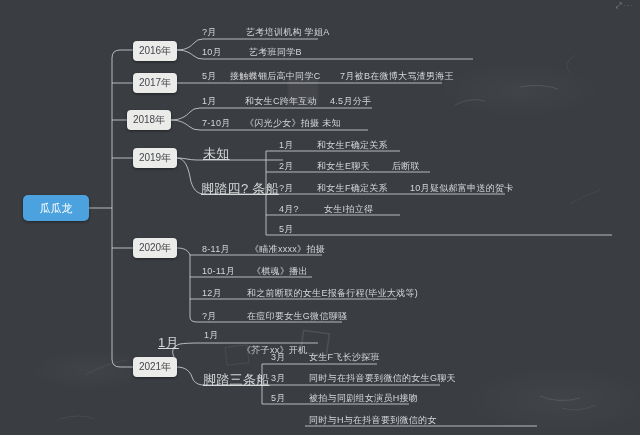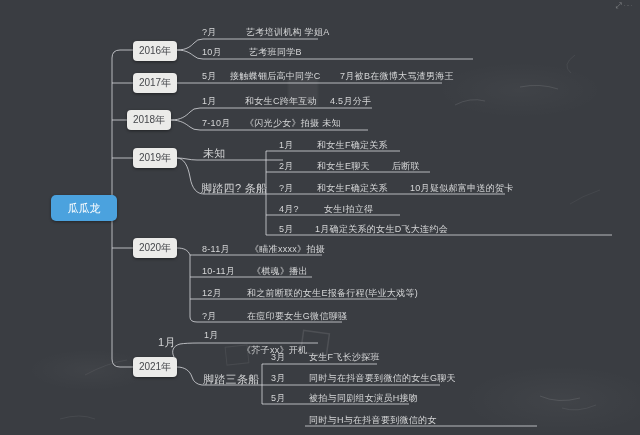--- a/index.html
+++ b/index.html
@@ -9,31 +9,30 @@
     background-image:
       radial-gradient(ellipse 120px 40px at 520px 90px, rgba(255,255,255,0.03), transparent 70%),
       radial-gradient(ellipse 90px 30px at 90px 370px, rgba(255,255,255,0.03), transparent 70%),
       radial-gradient(ellipse 140px 50px at 560px 400px, rgba(255,255,255,0.035), transparent 70%);
     font-family:"Liberation Sans", sans-serif;
   }
   svg.lines{position:absolute;left:0;top:0;}
   svg.lines path{fill:none;stroke:rgba(219,221,224,0.78);stroke-width:1;}
   svg.lines g.chalk path, svg.lines g.chalk rect{stroke:rgba(255,255,255,0.10);}
   .cell{position:absolute;font-size:9px;line-height:11px;color:#d6d7d8;white-space:nowrap;letter-spacing:0.3px;}
-  .blabel{position:absolute;font-size:11px;line-height:11px;color:#d6d7d8;white-space:nowrap;letter-spacing:0.3px;}
+  .blabel{position:absolute;font-size:13px;line-height:11px;color:#d6d7d8;white-space:nowrap;letter-spacing:0.3px;text-decoration:underline;}
   .year{
     position:absolute;width:44px;height:20px;background:#ebebe9;border-radius:4px;
     color:#45474b;font-size:10px;display:flex;align-items:center;justify-content:center;
     box-shadow:0 1px 3px rgba(0,0,0,0.45);
   }
   .root{
     position:absolute;left:23px;top:195px;width:66px;height:26px;background:#4ba2de;border-radius:5px;
     color:#ffffff;font-size:11px;display:flex;align-items:center;justify-content:center;
     box-shadow:0 1px 3px rgba(0,0,0,0.4);
-    margin-left:28px;
   }
   .corner{position:absolute;right:6px;top:1px;font-size:8px;color:rgba(255,255,255,0.35);letter-spacing:2px;}
   .smudge{position:absolute;left:288px;top:78px;width:30px;height:28px;background:rgba(255,255,255,0.05);filter:blur(1px);}
 </style>
 </head>
 <body>
 
 <div class="stage">
 
   <svg class="lines" width="640" height="435">
@@ -123,21 +122,20 @@
   <span class="cell" style="left:317px;top:140px">和女生F确定关系</span>
   <span class="cell" style="left:279px;top:161px">2月</span>
   <span class="cell" style="left:317px;top:161px">和女生E聊天</span>
   <span class="cell" style="left:392px;top:161px">后断联</span>
   <span class="cell" style="left:279px;top:183px">?月</span>
   <span class="cell" style="left:317px;top:183px">和女生F确定关系</span>
   <span class="cell" style="left:410px;top:183px">10月疑似郝富申送的贺卡</span>
   <span class="cell" style="left:279px;top:204px">4月?</span>
   <span class="cell" style="left:324px;top:204px">女生I拍立得</span>
   <span class="cell" style="left:279px;top:224px">5月</span>
-  <span class="cell" style="left:315px;top:224px">1月确定关系的女生D飞大连约会</span>
 
   <span class="cell" style="left:202px;top:244px">8-11月</span>
   <span class="cell" style="left:250px;top:244px">《瞄准xxxx》拍摄</span>
   <span class="cell" style="left:202px;top:266px">10-11月</span>
   <span class="cell" style="left:252px;top:266px">《棋魂》播出</span>
   <span class="cell" style="left:202px;top:288px">12月</span>
   <span class="cell" style="left:247px;top:288px">和之前断联的女生E报备行程(毕业大戏等)</span>
   <span class="cell" style="left:202px;top:311px">?月</span>
   <span class="cell" style="left:247px;top:311px">在痘印要女生G微信聊骚</span>
 

